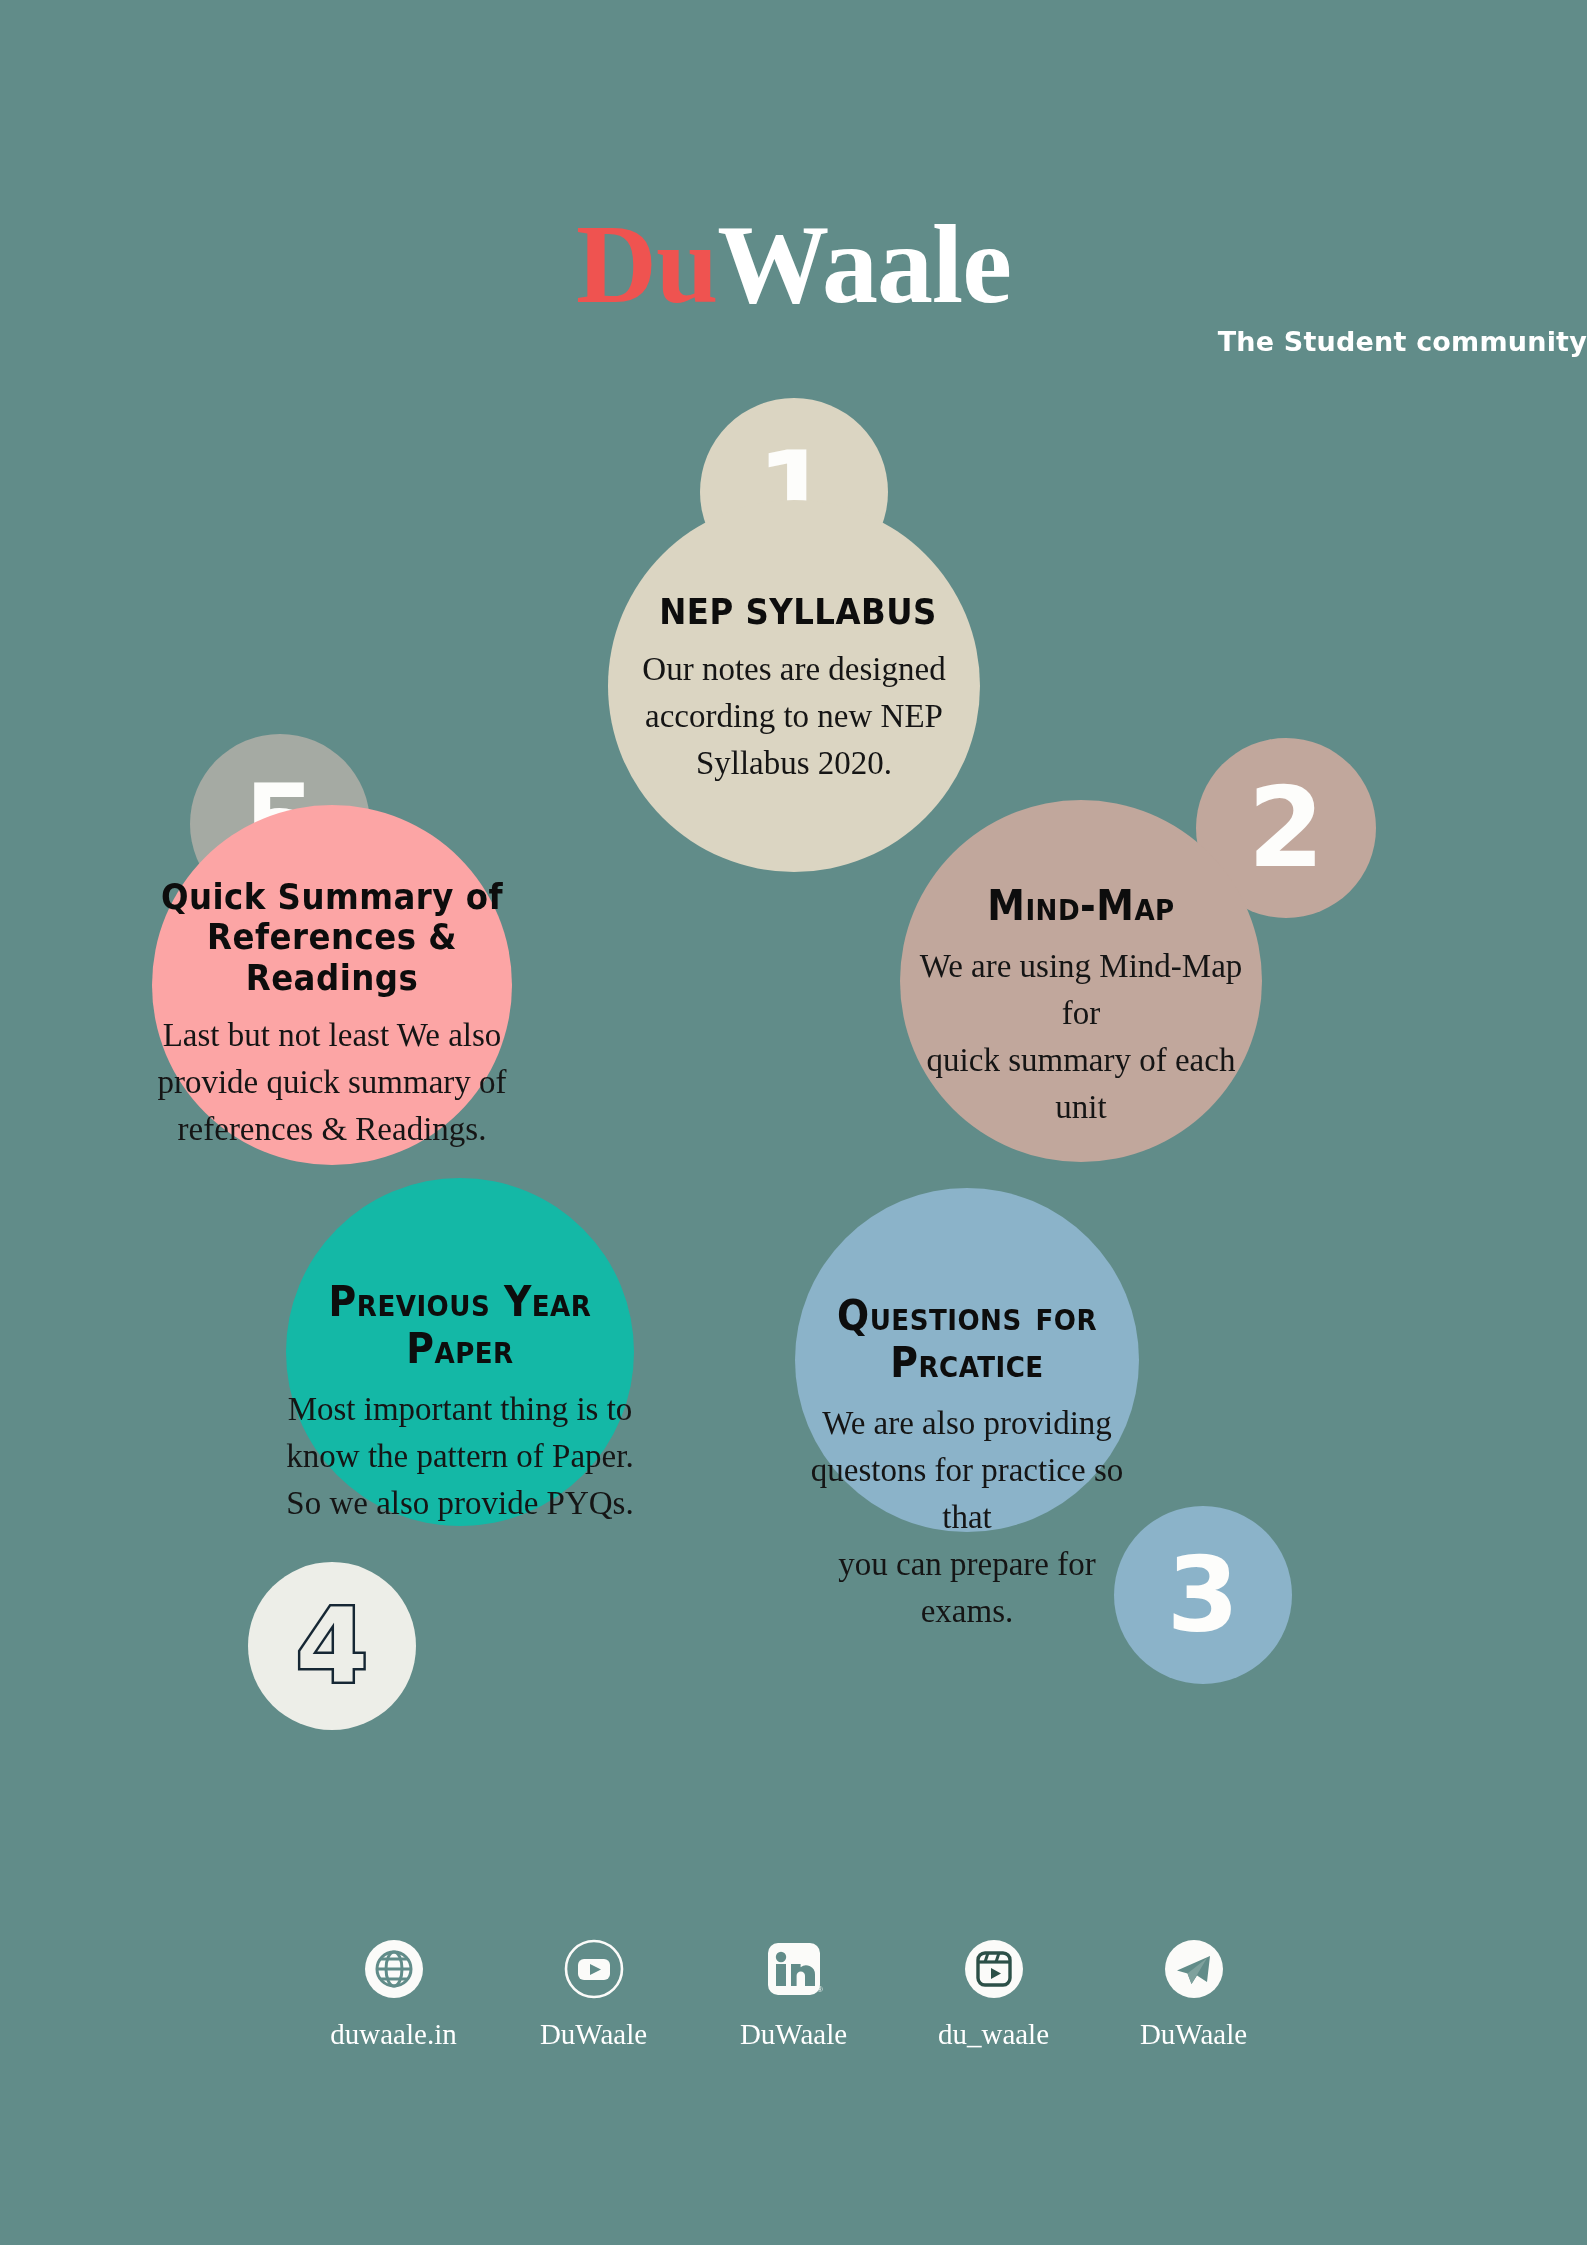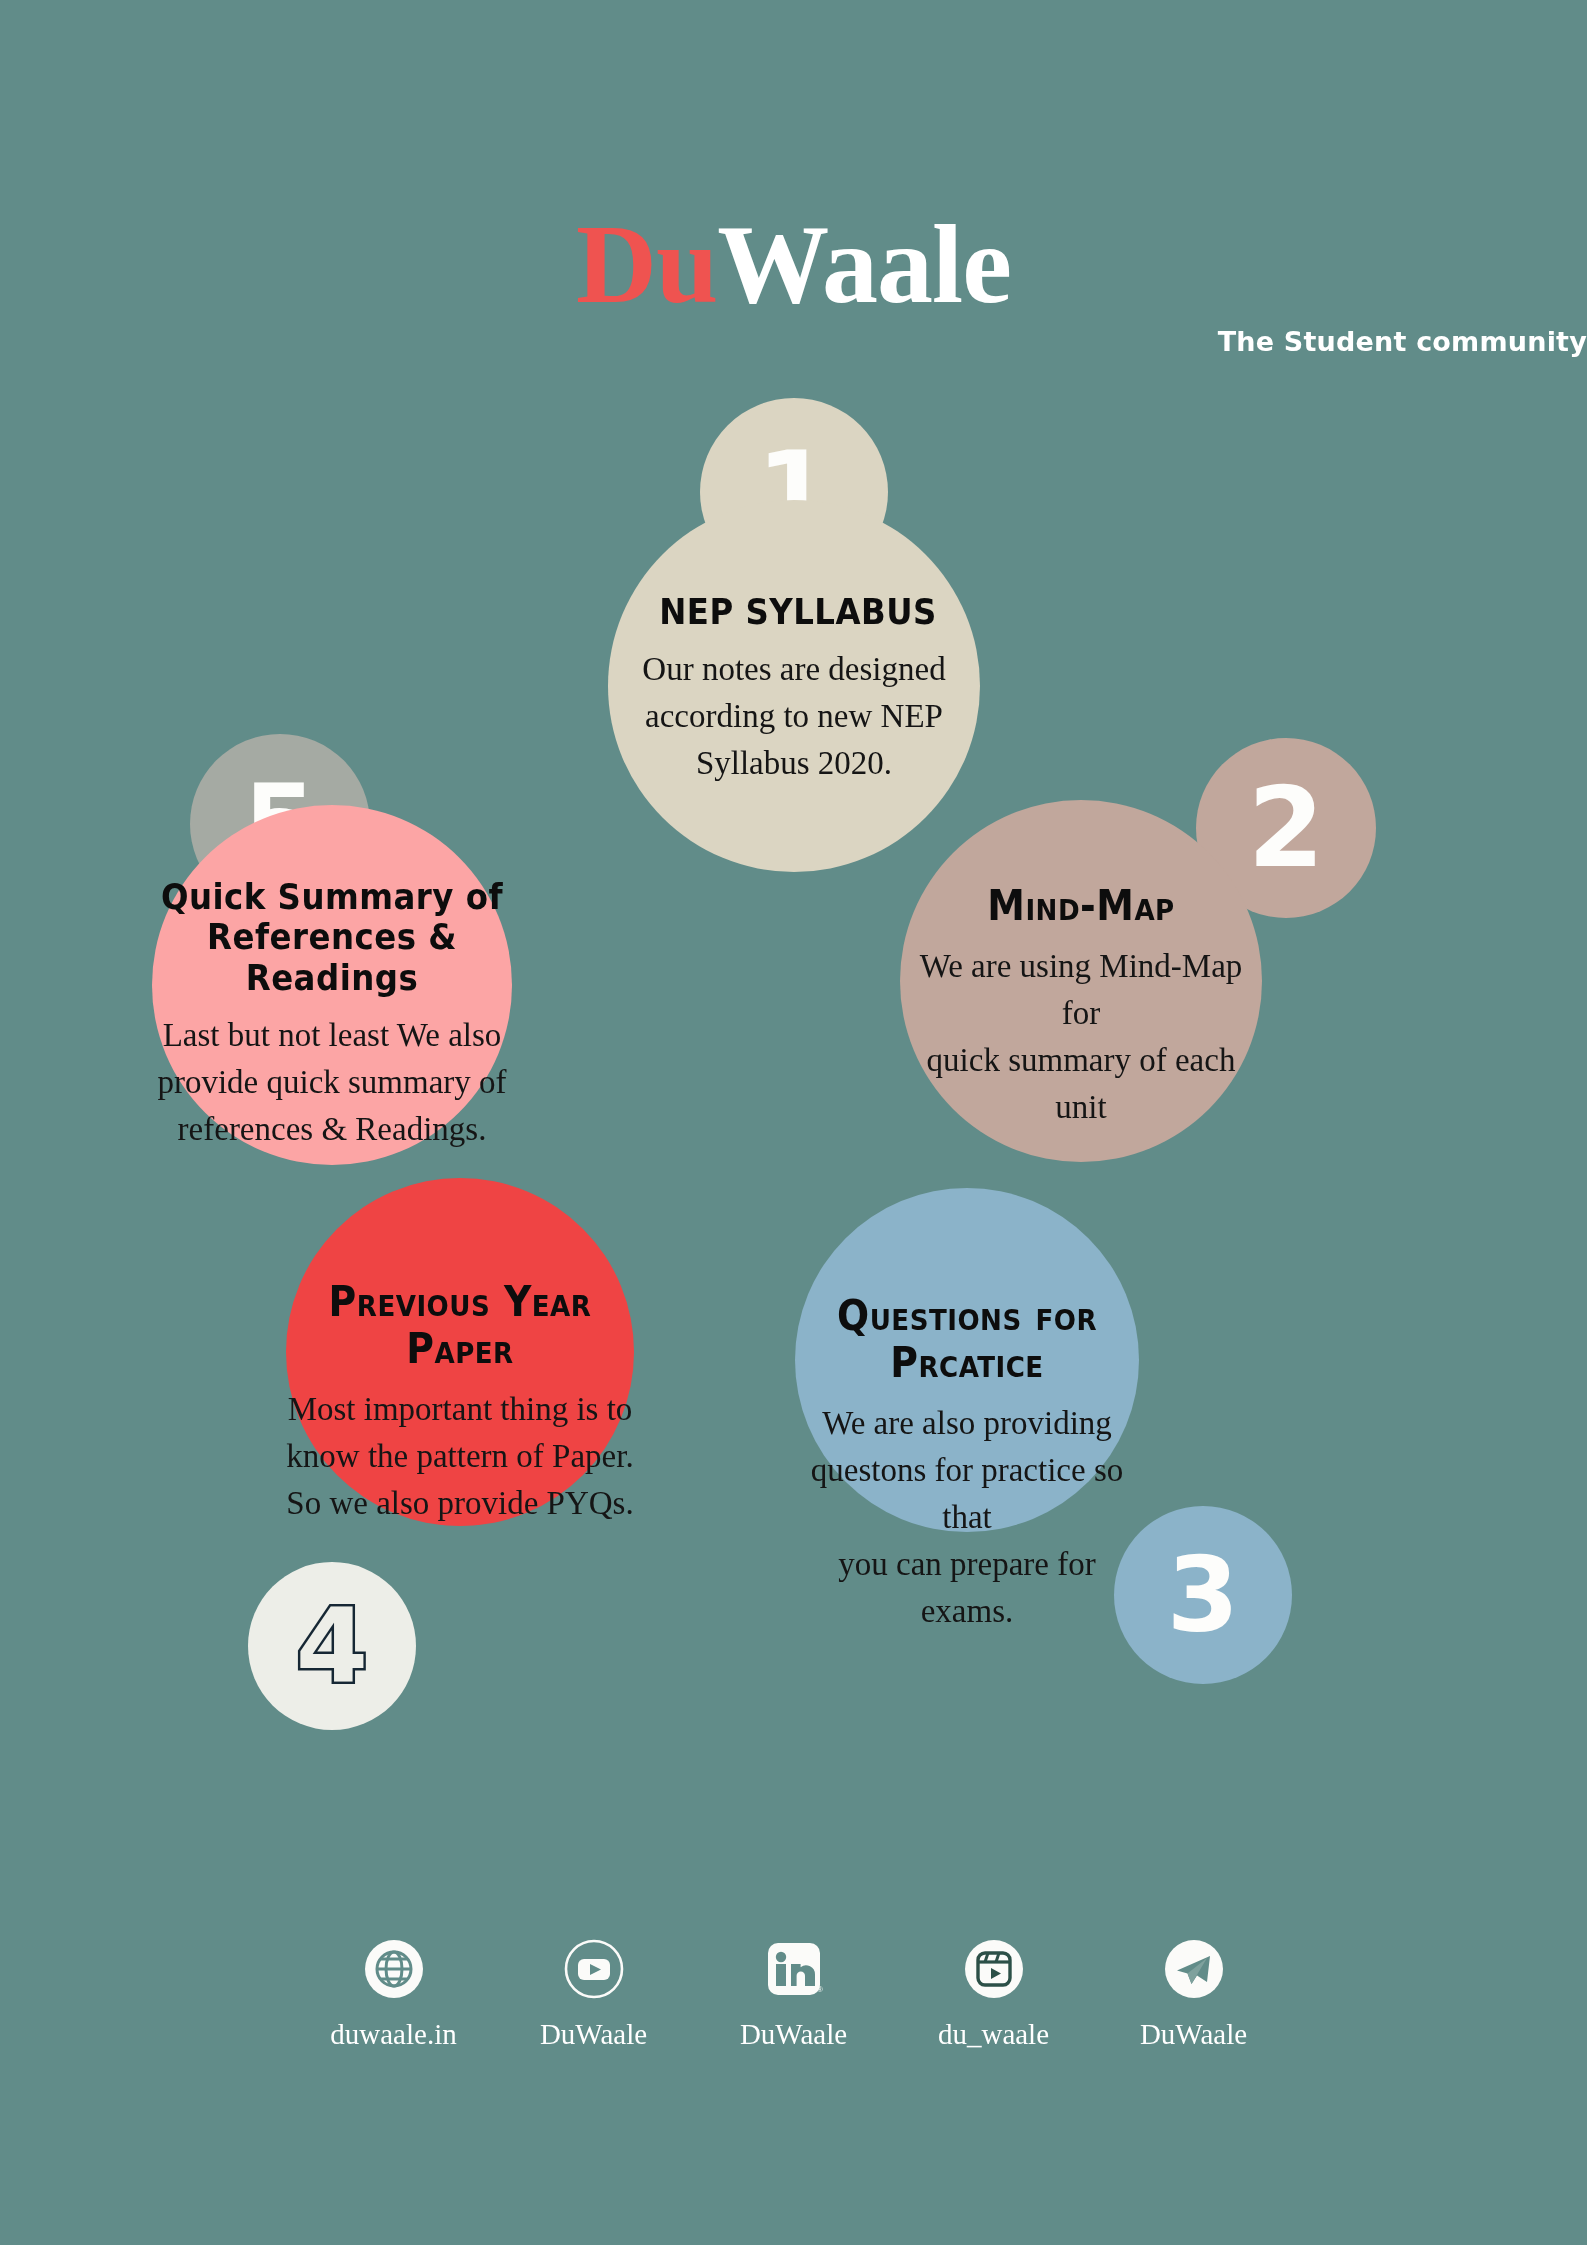--- a/index.html
+++ b/index.html
@@ -139,21 +139,21 @@
     width: 168px; height: 168px;
     background: #edeee8;
     left: 248px; top: 1562px;
     font-size: 104px;
     color: #edeee8;
     -webkit-text-stroke: 5px #162734;
     paint-order: stroke fill;
   }
   #b4 {
     width: 348px; height: 348px;
-    background: #ef4444;
+    background: #14b8a6;
     left: 286px; top: 1178px;
     padding-top: 100px;
     z-index: 2;
   }
 
   
   #b5-badge {
     width: 180px; height: 180px;
     background: #a5aaa3;
     left: 190px; top: 734px;

